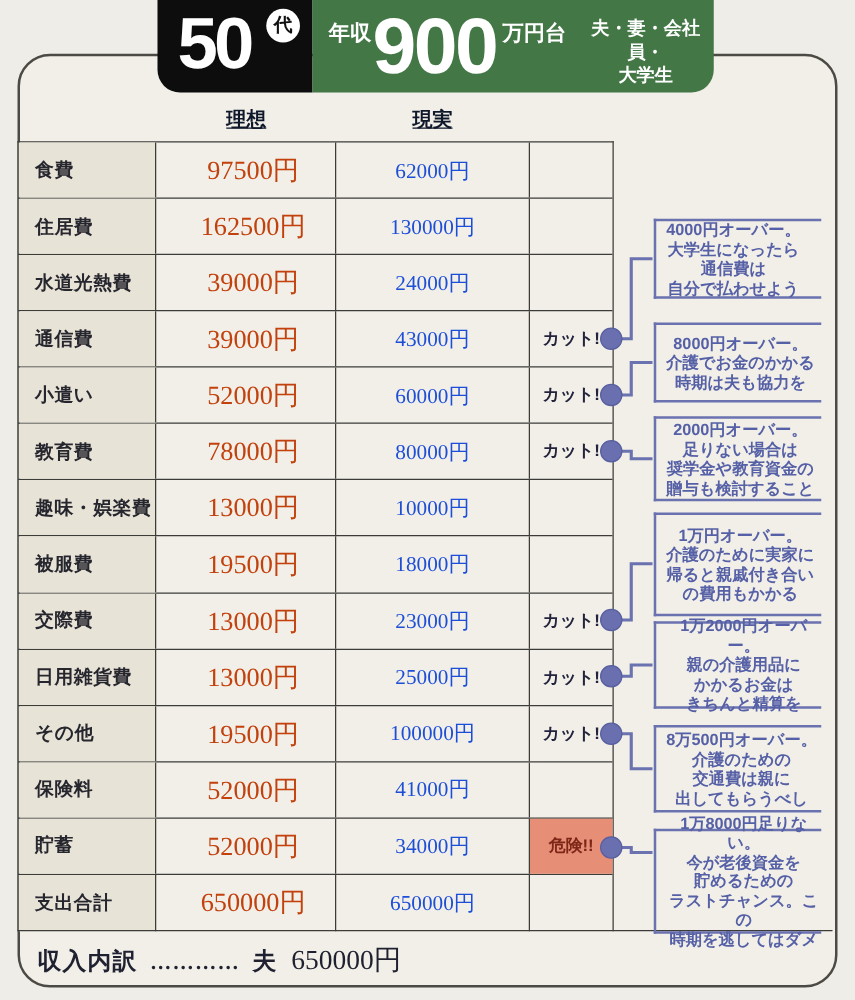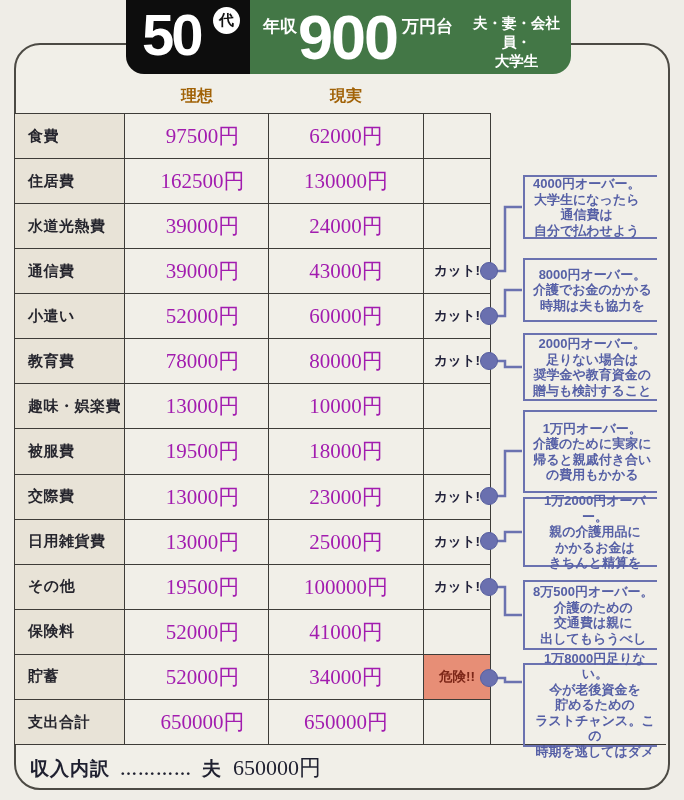--- a/index.html
+++ b/index.html
@@ -18,36 +18,36 @@
   .income-prefix{position:absolute;left:13px;top:15px;font-size:17px;font-weight:bold;}
   .income-value{position:absolute;left:48px;top:4px;font-size:63px;font-weight:bold;line-height:66px;letter-spacing:-2px;}
   .income-suffix{position:absolute;left:152px;top:15px;font-size:17px;font-weight:bold;}
   .family{position:absolute;left:212px;top:14px;font-size:14.5px;font-weight:bold;line-height:1.3;white-space:pre-line;}
 
   
   .panel{position:absolute;left:14px;top:43px;width:652px;height:743px;
          border:2px solid #4c4a44;border-radius:26px;background:#f1efe8;}
 
   
-  .colhead{position:absolute;top:86px;transform:translateX(-50%);font-size:16px;font-weight:bold;color:#a16207;}
+  .colhead{position:absolute;top:86px;transform:translateX(-50%);font-size:16px;font-weight:bold;color:#0f172a;text-decoration:underline;}
   .colhead.ideal{left:197px;}
   .colhead.real{left:346px;}
 
   
   .btable{position:absolute;left:14px;top:113px;width:477px;border-left:1.5px solid #3e3c38;
           border-right:1.5px solid #3e3c38;border-top:1.5px solid #3e3c38;box-sizing:border-box;}
   .trow{display:flex;height:45.07px;border-bottom:1px solid #3e3c38;box-sizing:border-box;}
   .trow:last-child{border-bottom:none;}
   .tc{box-sizing:border-box;display:flex;align-items:center;}
   .tc.cat{width:110px;background:#e8e3d7;border-right:1px solid #3e3c38;padding-left:13px;
           font-size:15px;font-weight:bold;color:#26262e;letter-spacing:0.5px;}
   .tc.ideal{width:144px;border-right:1px solid #3e3c38;justify-content:center;
-            font-family:"Liberation Serif","DejaVu Serif",serif;font-size:21px;color:#a21caf;padding-left:12px;}
+            font-family:"Liberation Serif","DejaVu Serif",serif;font-size:21px;color:#c2410c;padding-left:12px;}
   .tc.real{width:155px;border-right:1px solid #3e3c38;justify-content:center;
-           font-family:"Liberation Serif","DejaVu Serif",serif;font-size:21px;color:#a21caf;}
+           font-family:"Liberation Serif","DejaVu Serif",serif;font-size:17px;color:#1d4ed8;}
   .tc.flag{flex:1;justify-content:center;font-size:13.5px;font-weight:bold;color:#23233c;}
   .tc.flag.danger{background:#e78e76;color:#7d2718;}
 
   
   .footer-line{position:absolute;left:14px;top:744px;width:652px;border-top:1.5px solid #3e3c38;}
   .footer{position:absolute;left:30px;top:753px;display:flex;align-items:baseline;color:#1f2030;
           font-family:Liberation Serif, serif;}
   .footer .flabel{font-size:19px;font-weight:bold;letter-spacing:1px;}
   .footer .fleader{font-size:17px;font-weight:bold;margin:0 10px 0 10px;letter-spacing:1px;}
   .footer .fearner{font-size:19px;font-weight:bold;margin-right:12px;}

